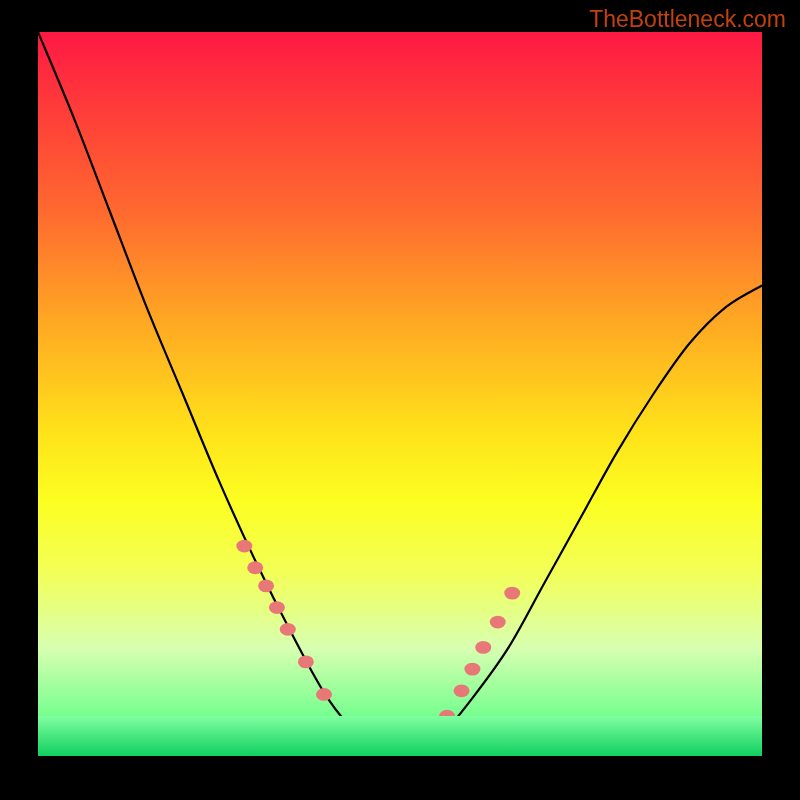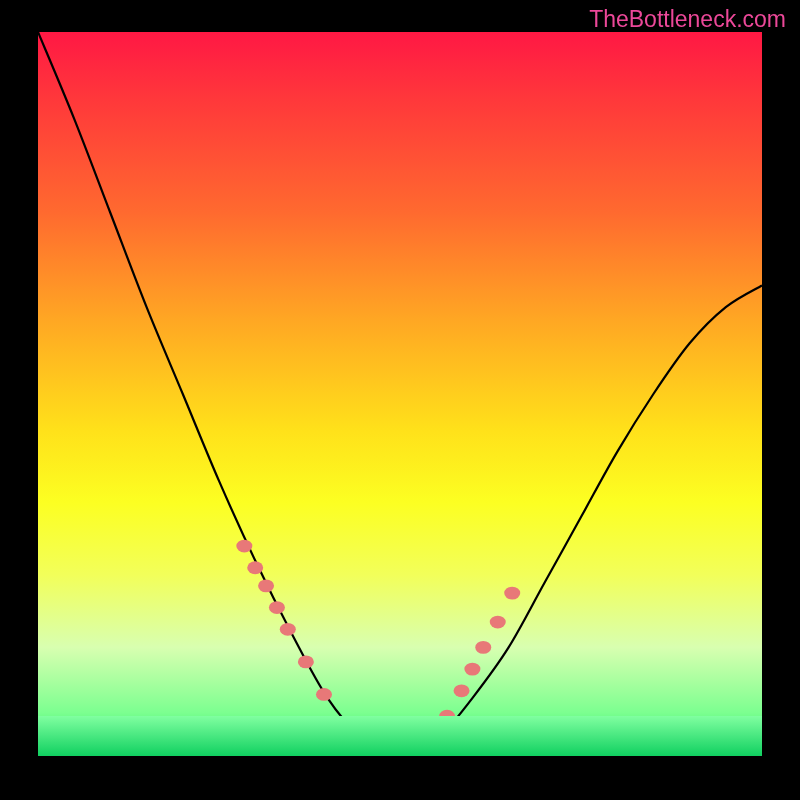--- a/index.html
+++ b/index.html
@@ -8,21 +8,21 @@
     height: 800px;
     background: #000;
     position: relative;
     overflow: hidden;
     font-family: Arial, sans-serif;
   }
   .watermark {
     position: absolute;
     top: 6px;
     right: 14px;
-    color: #ec4899;
+    color: #c2410c;
     font-size: 23px;
     font-weight: 500;
     z-index: 10;
   }
   .plot-area {
     position: absolute;
     left: 38px;
     top: 32px;
     width: 724px;
     height: 724px;

